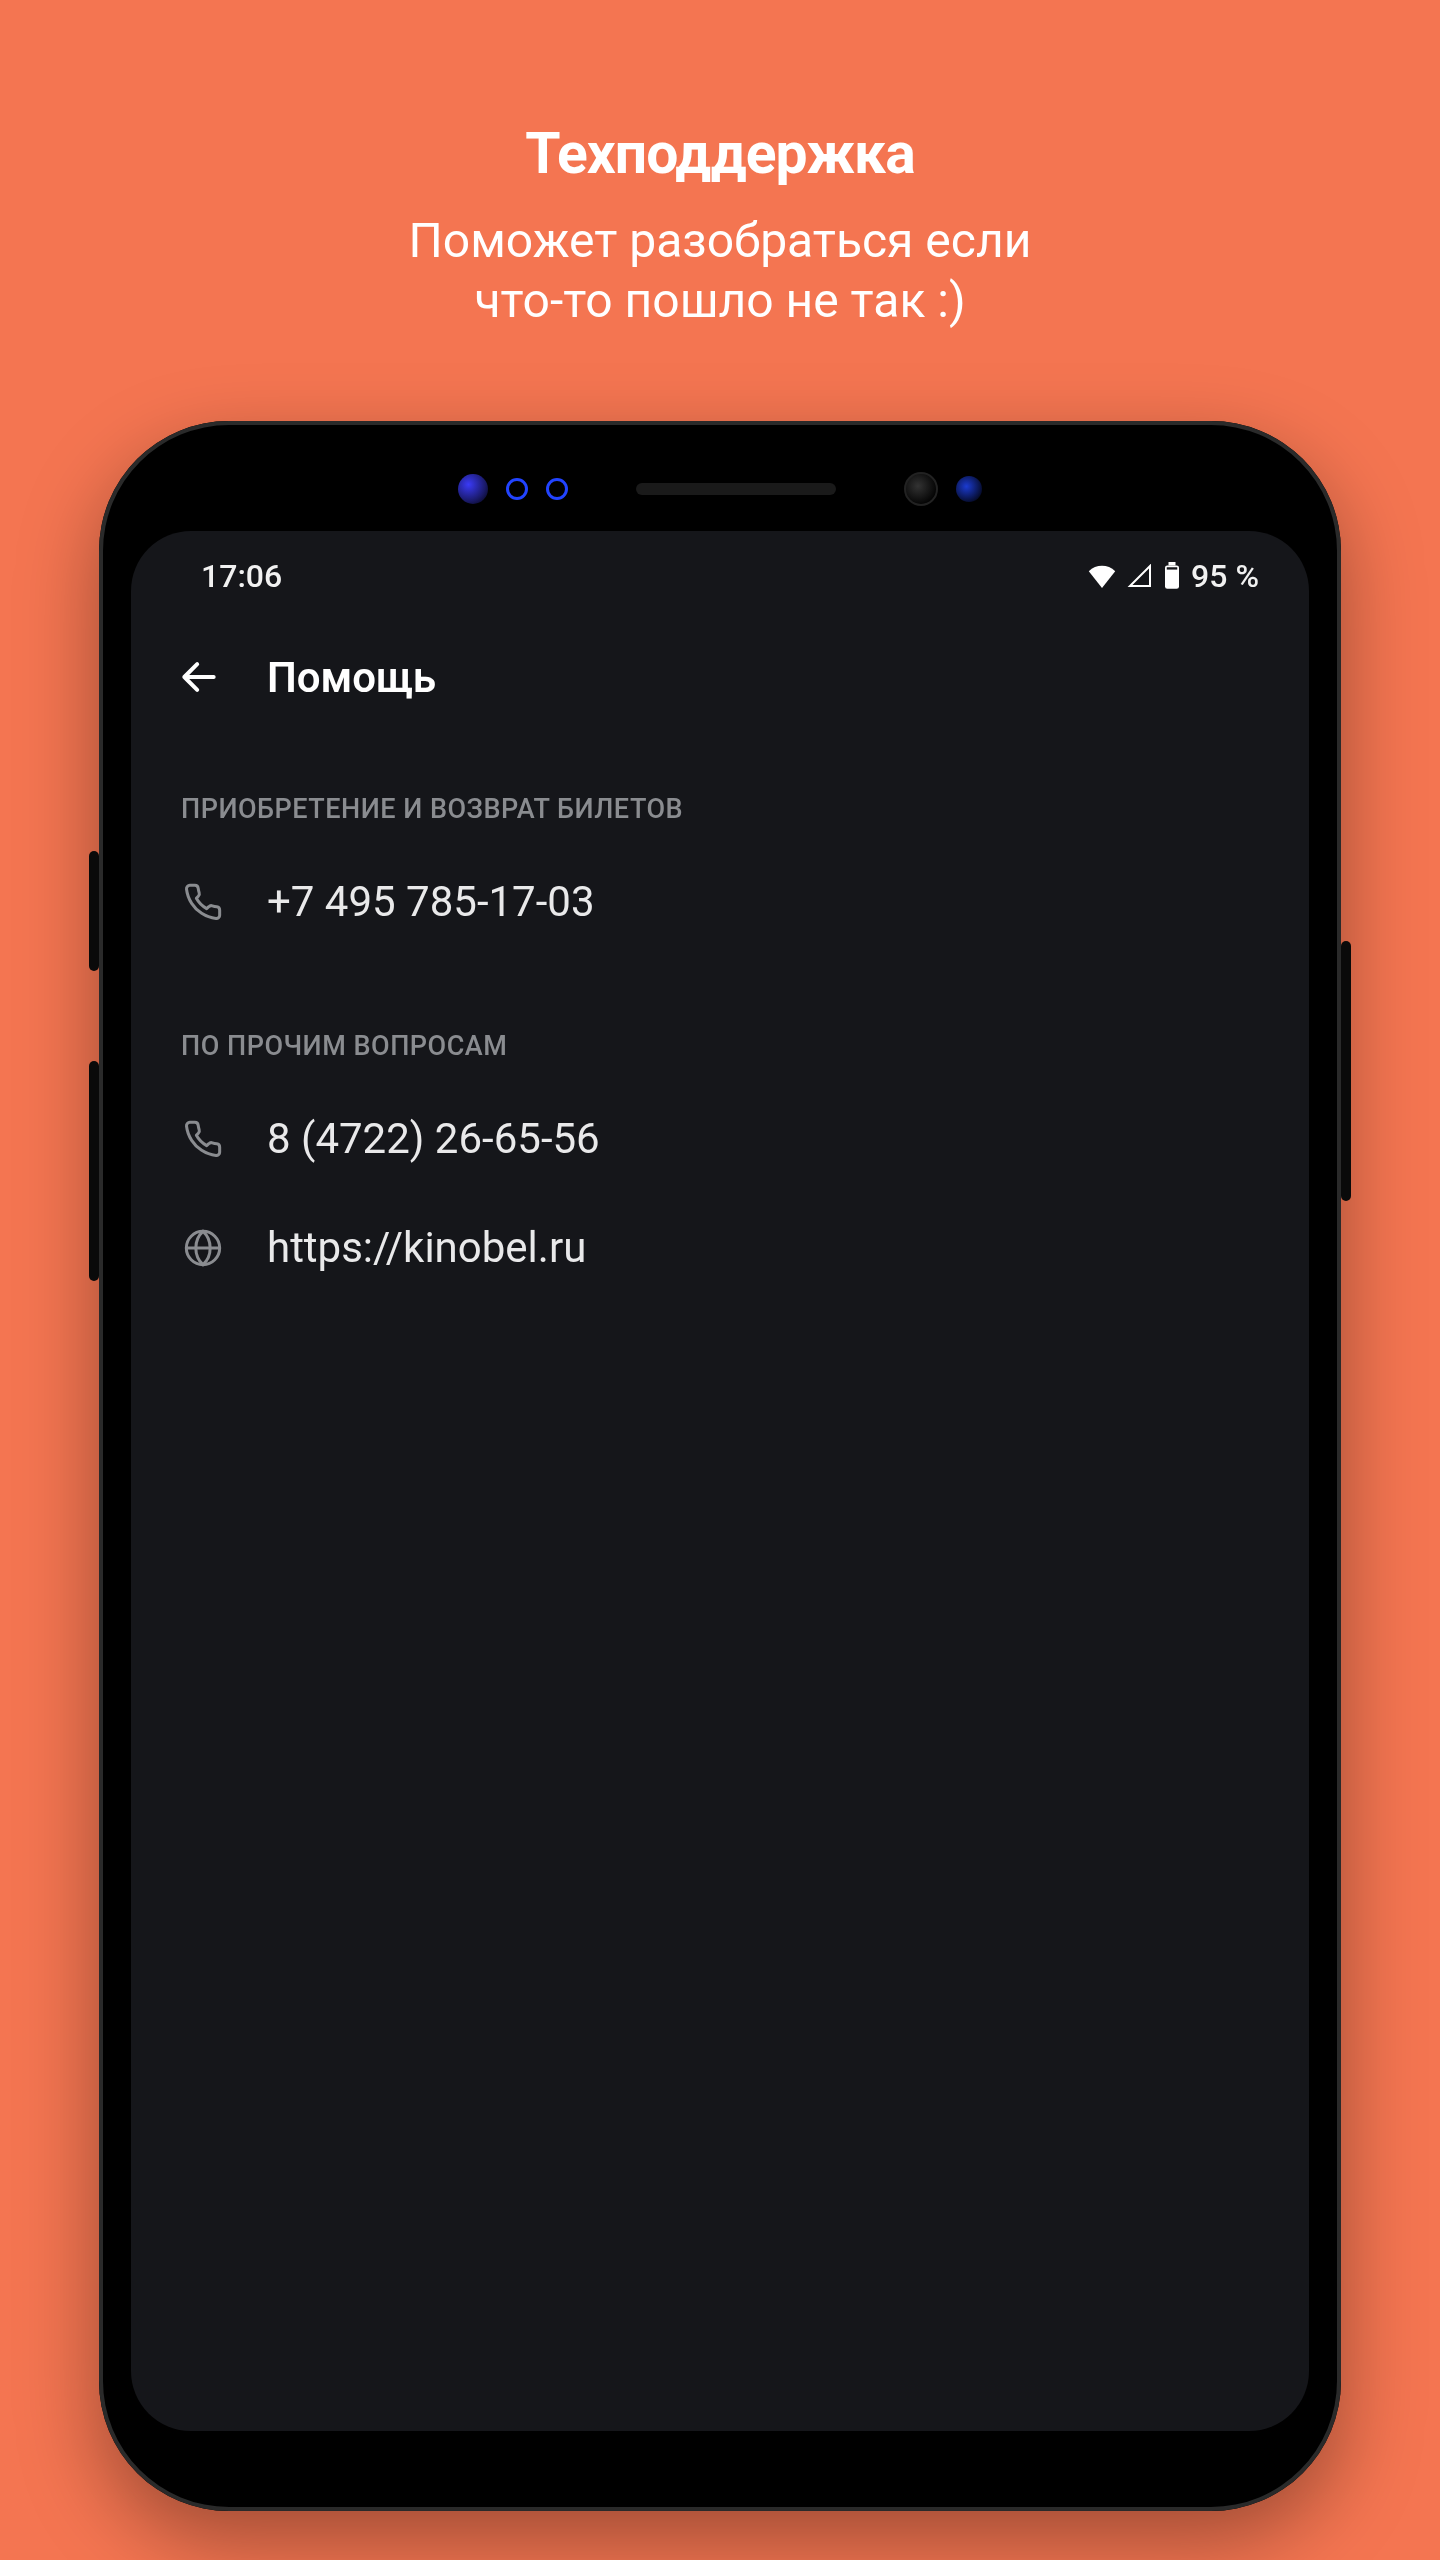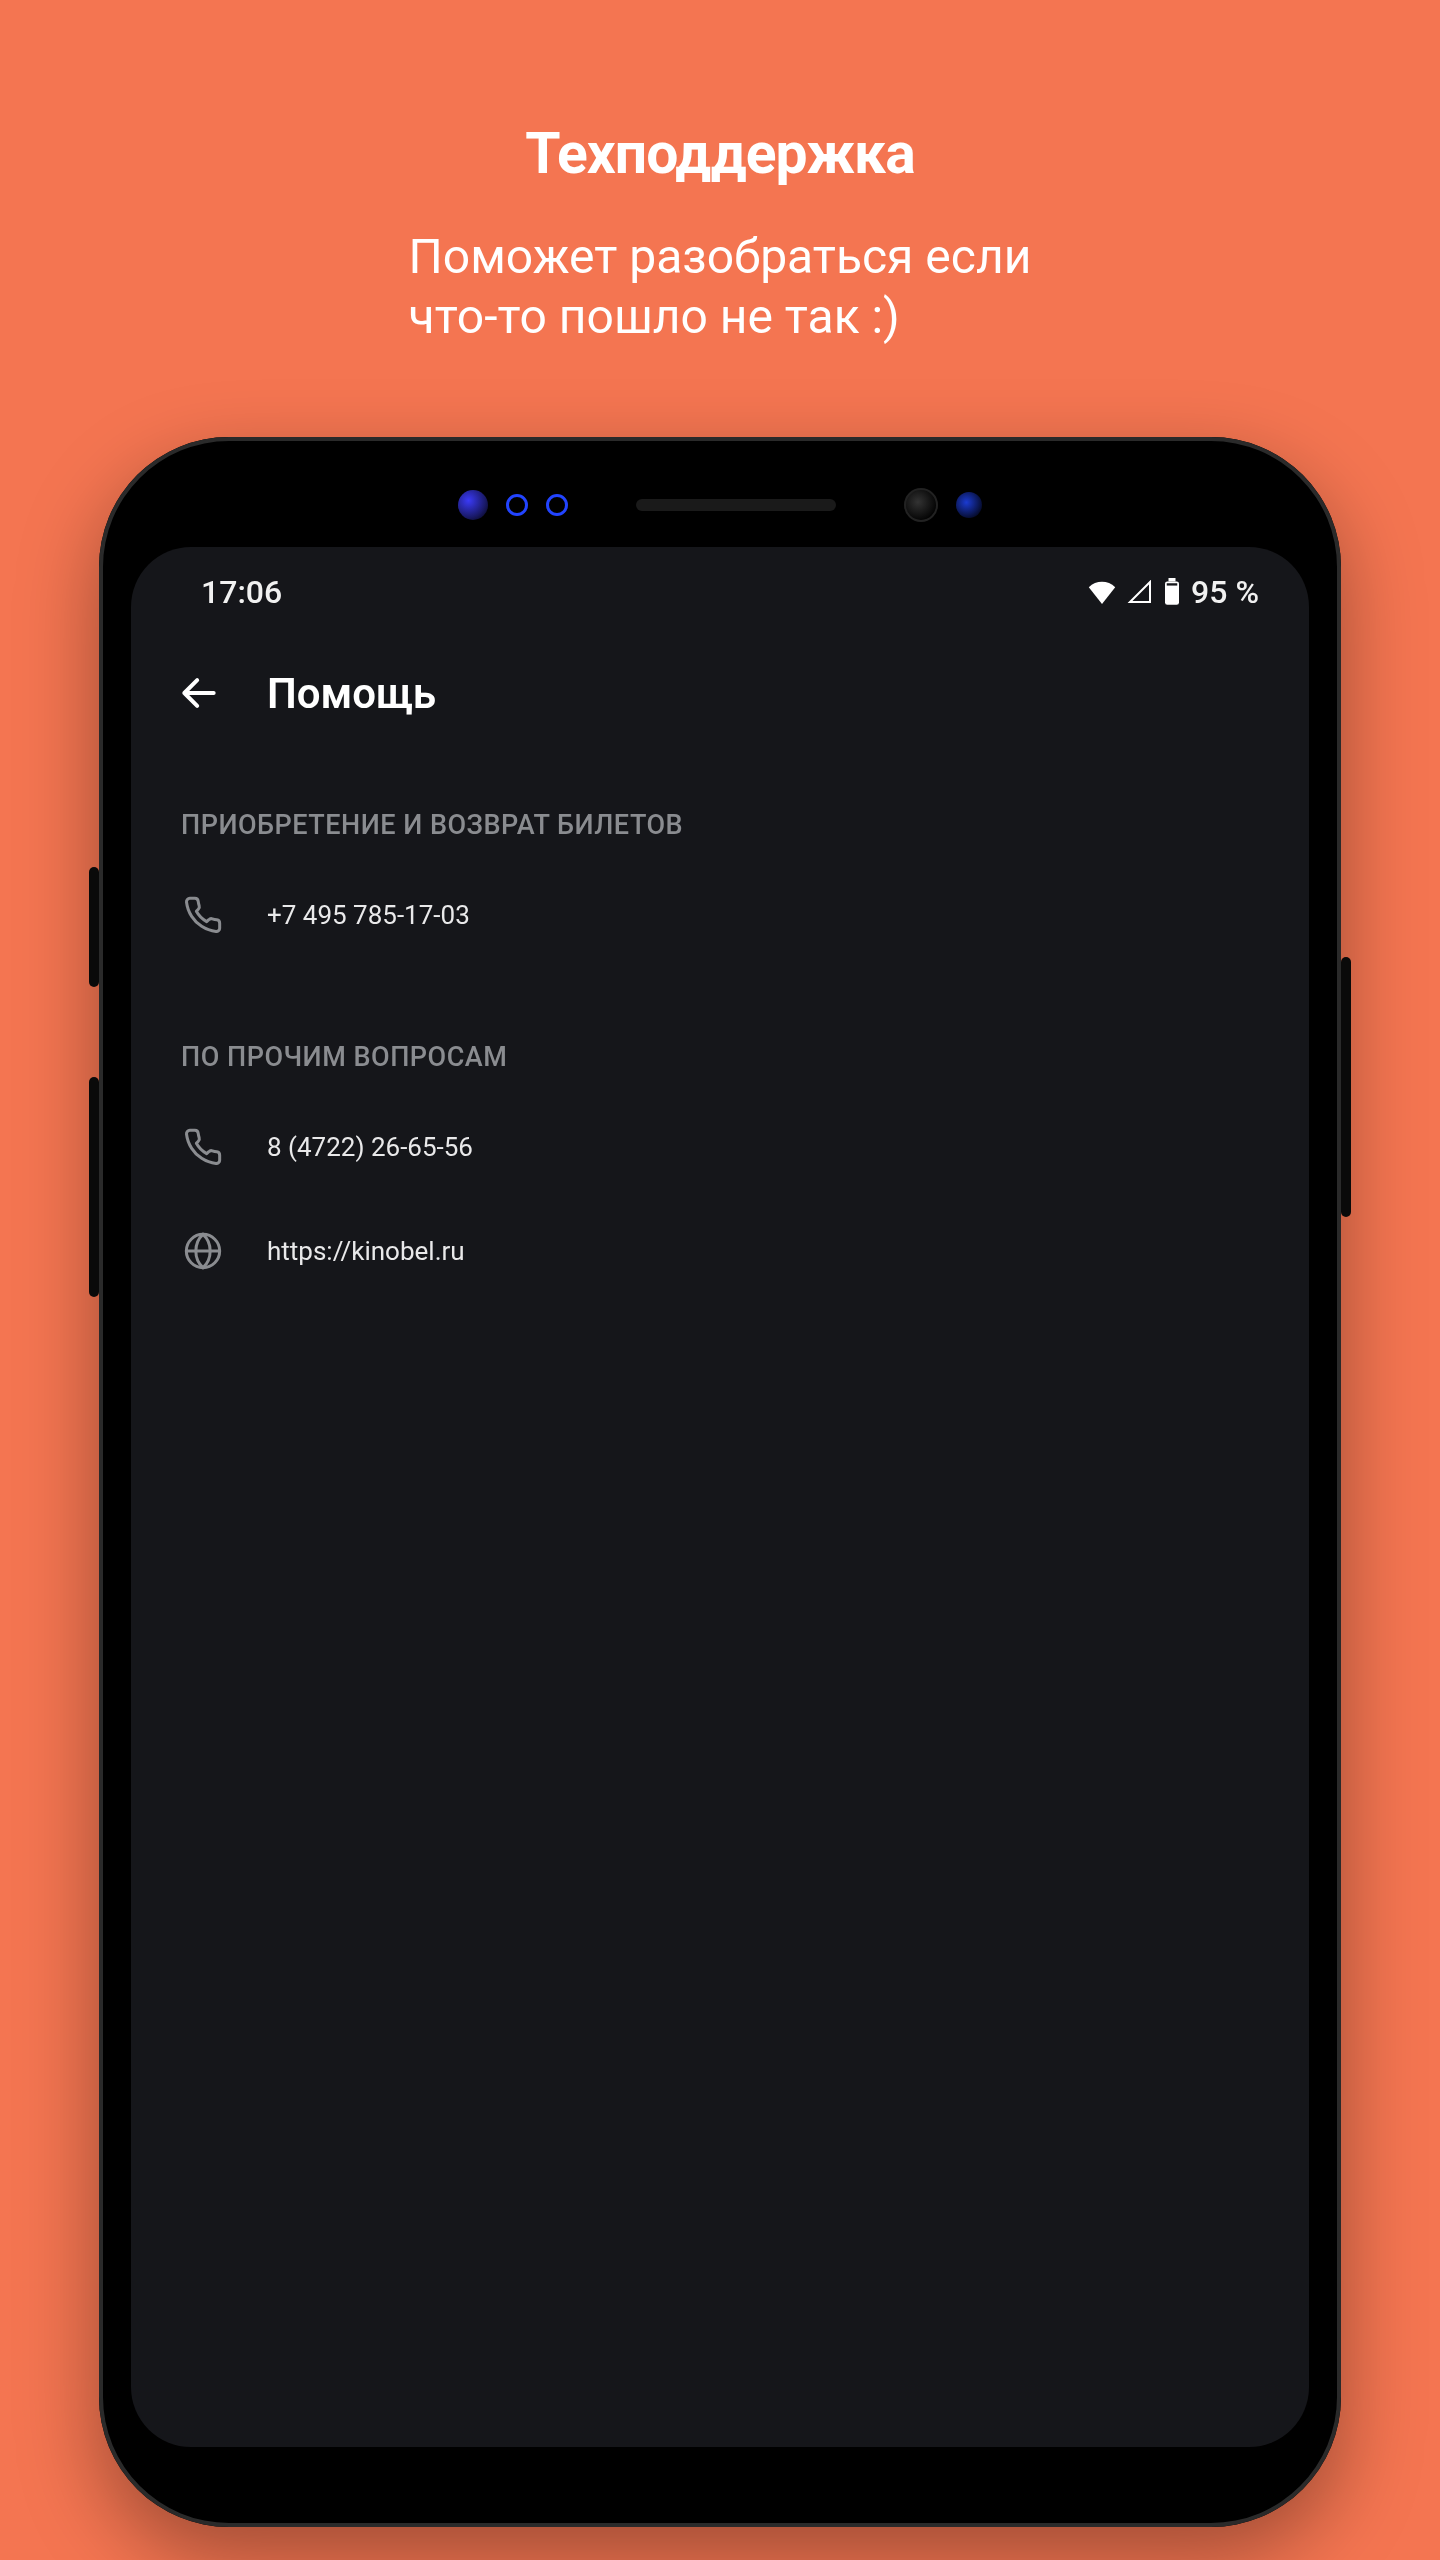--- a/index.html
+++ b/index.html
@@ -18,21 +18,22 @@
     color: #fff;
     font-size: 57px;
     font-weight: 700;
     margin-top: 120px;
     letter-spacing: -1px;
   }
   .promo-sub {
     color: #fff;
     font-size: 48px;
     font-weight: 400;
-    margin-top: 40px;
+    text-align: center;
+    margin-top: 24px;
     line-height: 1.25;
   }
 
   .phone {
     position: relative;
     width: 1242px;
     height: 2090px;
     margin-top: 90px;
     border-radius: 130px;
     background: #000;
@@ -135,21 +136,21 @@
     padding:16px 0;
     margin-bottom:28px;
   }
   .row .icon {
     width:44px; height:44px;
     color:#8a8c90;
     display:flex; align-items:center; justify-content:center;
     flex-shrink:0;
   }
   .row .value {
-    font-size:26px;
+    font-size:42px;
     color:#e9e9ea;
     font-weight:400;
   }
   .gap { height:60px; }
 </style>
 </head>
 <body>
 
 <div class="promo-title">Техподдержка</div>
 <div class="promo-sub">

